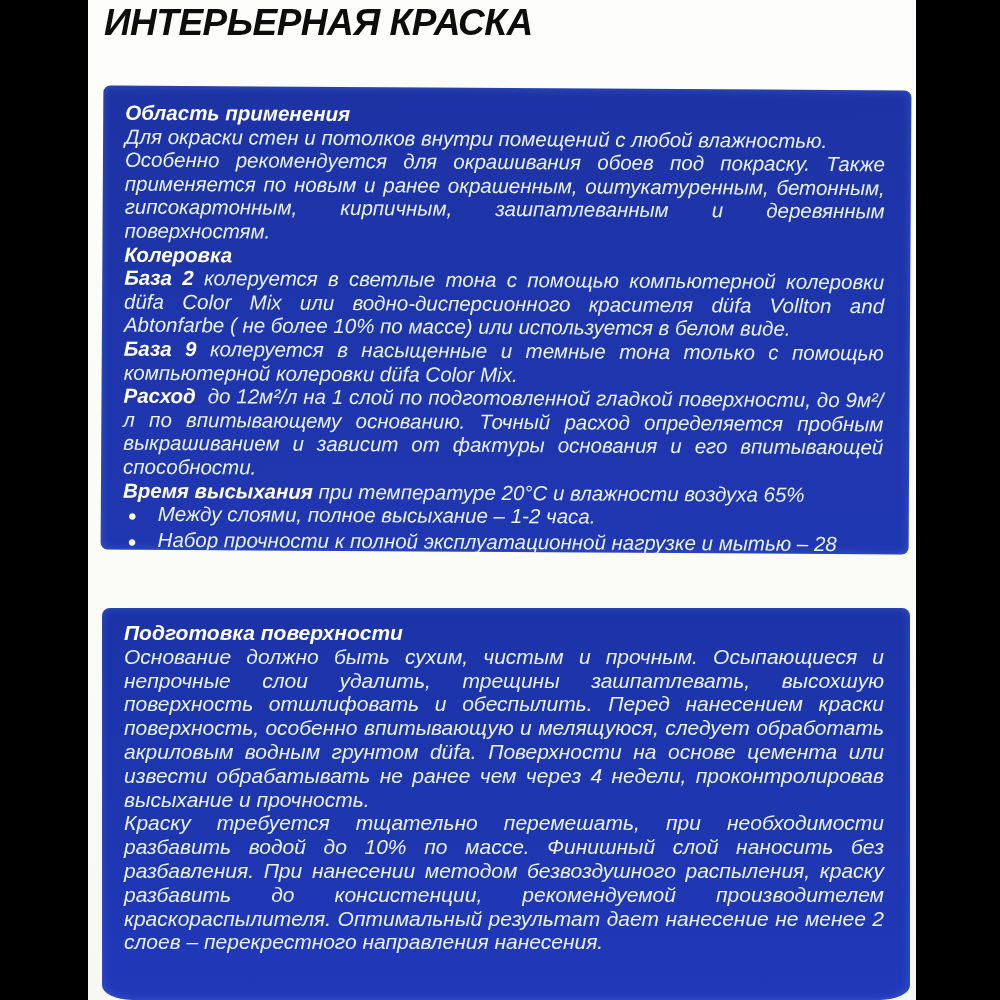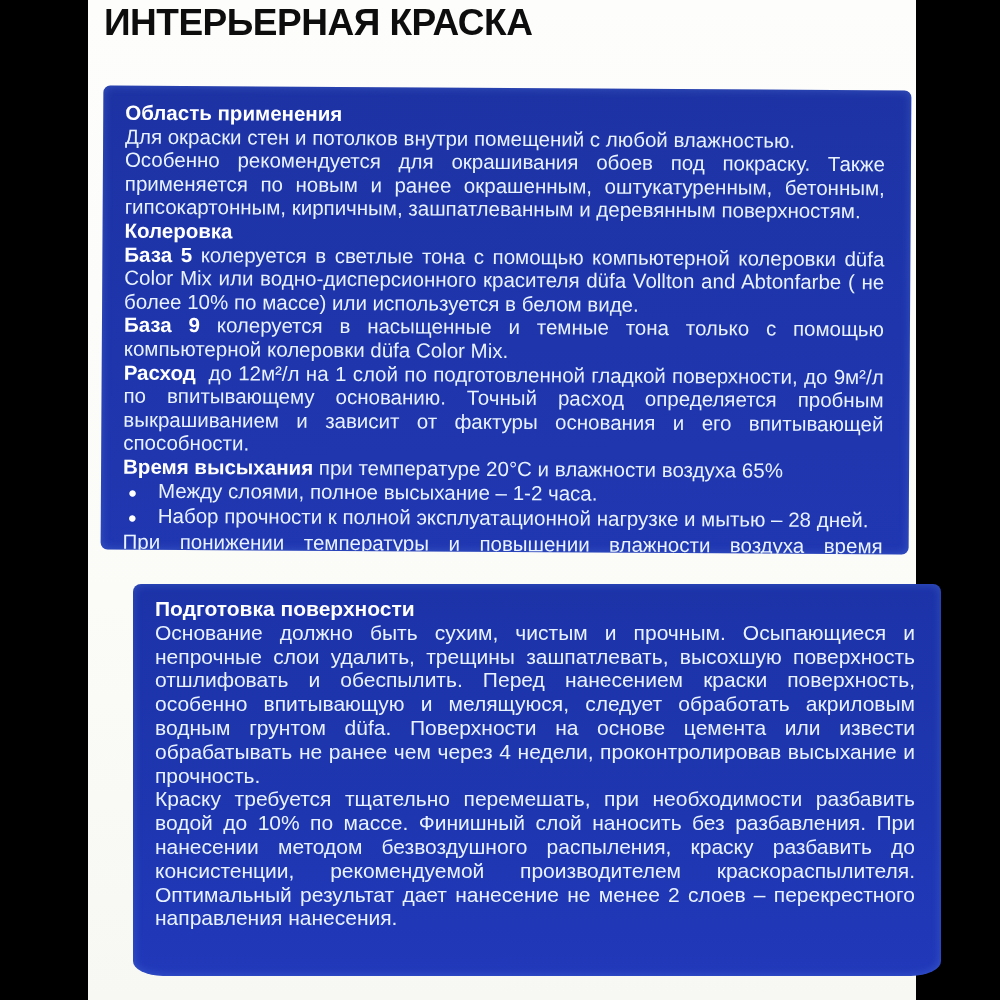--- a/index.html
+++ b/index.html
@@ -9,20 +9,21 @@
     height: 1000px;
     background: #000000;
     font-family: "Liberation Sans", sans-serif;
     overflow: hidden;
   }
   .stage {
     position: relative;
     width: 1000px;
     height: 880px;
     background: #000000;
+    font-style: italic;
   }
   .photo {
     position: absolute;
     left: 88px;
     top: 0;
     width: 828px;
     height: 1000px;
     background: linear-gradient(180deg, #fdfdfc 0%, #fbfbf8 60%, #f7f7f4 100%);
   }
   .page-title {
@@ -49,28 +50,27 @@
     top: 88px;
     height: 464px;
     padding: 15px 26px 0 22px;
     border-radius: 7px;
     background: linear-gradient(178deg, #1d33a4 0%, #1e35ac 55%, #2037b2 100%);
     transform: rotate(0.35deg);
     font-size: 20.5px;
     line-height: 23.6px;
   }
   .panel2 {
-    top: 584px;
+    top: 608px;
     height: 392px;
     padding: 13px 26px 4px 22px;
     border-radius: 8px 8px 30px 30px / 8px 8px 15px 15px;
     background: linear-gradient(180deg, #1c33a8 0%, #1e36b0 60%, #2139ba 100%);
     font-size: 21px;
     line-height: 23.8px;
-    margin-left: 31px;
   }
   .panel p { margin: 0; }
   .head {
     font-weight: bold;
     color: #ffffff;
   }
   .lead {
     font-weight: bold;
     color: #ffffff;
   }
@@ -93,21 +93,21 @@
   <div class="photo">
 
     <h1 class="page-title">ИНТЕРЬЕРНАЯ КРАСКА</h1>
 
     <section class="panel panel1">
       <p class="head">Область применения</p>
       <p>Для окраски стен и потолков внутри помещений с любой влажностью.</p>
       <p class="just">Особенно рекомендуется для окрашивания обоев под покраску. Также применяется по новым и ранее окрашенным, оштукатуренным, бетонным, гипсокартонным, кирпичным, зашпатлеванным и деревянным поверхностям.</p>
 
       <p class="head">Колеровка</p>
-      <p class="just"><span class="lead">База 5</span> <span>колеруется в светлые тона с помощью компьютерной колеровки düfa Color Mix или водно-дисперсионного красителя düfa Vollton and Abtonfarbe ( не более 10% по массе) или используется в белом виде.</span></p>
+      <p class="just"><span class="lead">База 2</span> <span>колеруется в светлые тона с помощью компьютерной колеровки düfa Color Mix или водно-дисперсионного красителя düfa Vollton and Abtonfarbe ( не более 10% по массе) или используется в белом виде.</span></p>
       <p class="just"><span class="lead">База 9</span> <span>колеруется в насыщенные и темные тона только с помощью компьютерной колеровки düfa Color Mix.</span></p>
 
       <p class="just"><span class="lead">Расход</span>&nbsp; <span>до 12м²/л на 1 слой по подготовленной гладкой поверхности, до 9м²/л по впитывающему основанию. Точный расход определяется пробным выкрашиванием и зависит от фактуры основания и его впитывающей способности.</span></p>
 
       <p><span class="lead">Время высыхания</span> <span>при температуре 20°С и влажности воздуха 65%</span></p>
 
       <div class="bullet-row">
         <span class="bullet-dot">●</span>
         <span>Между слоями, полное высыхание – 1-2 часа.</span>
       </div>

